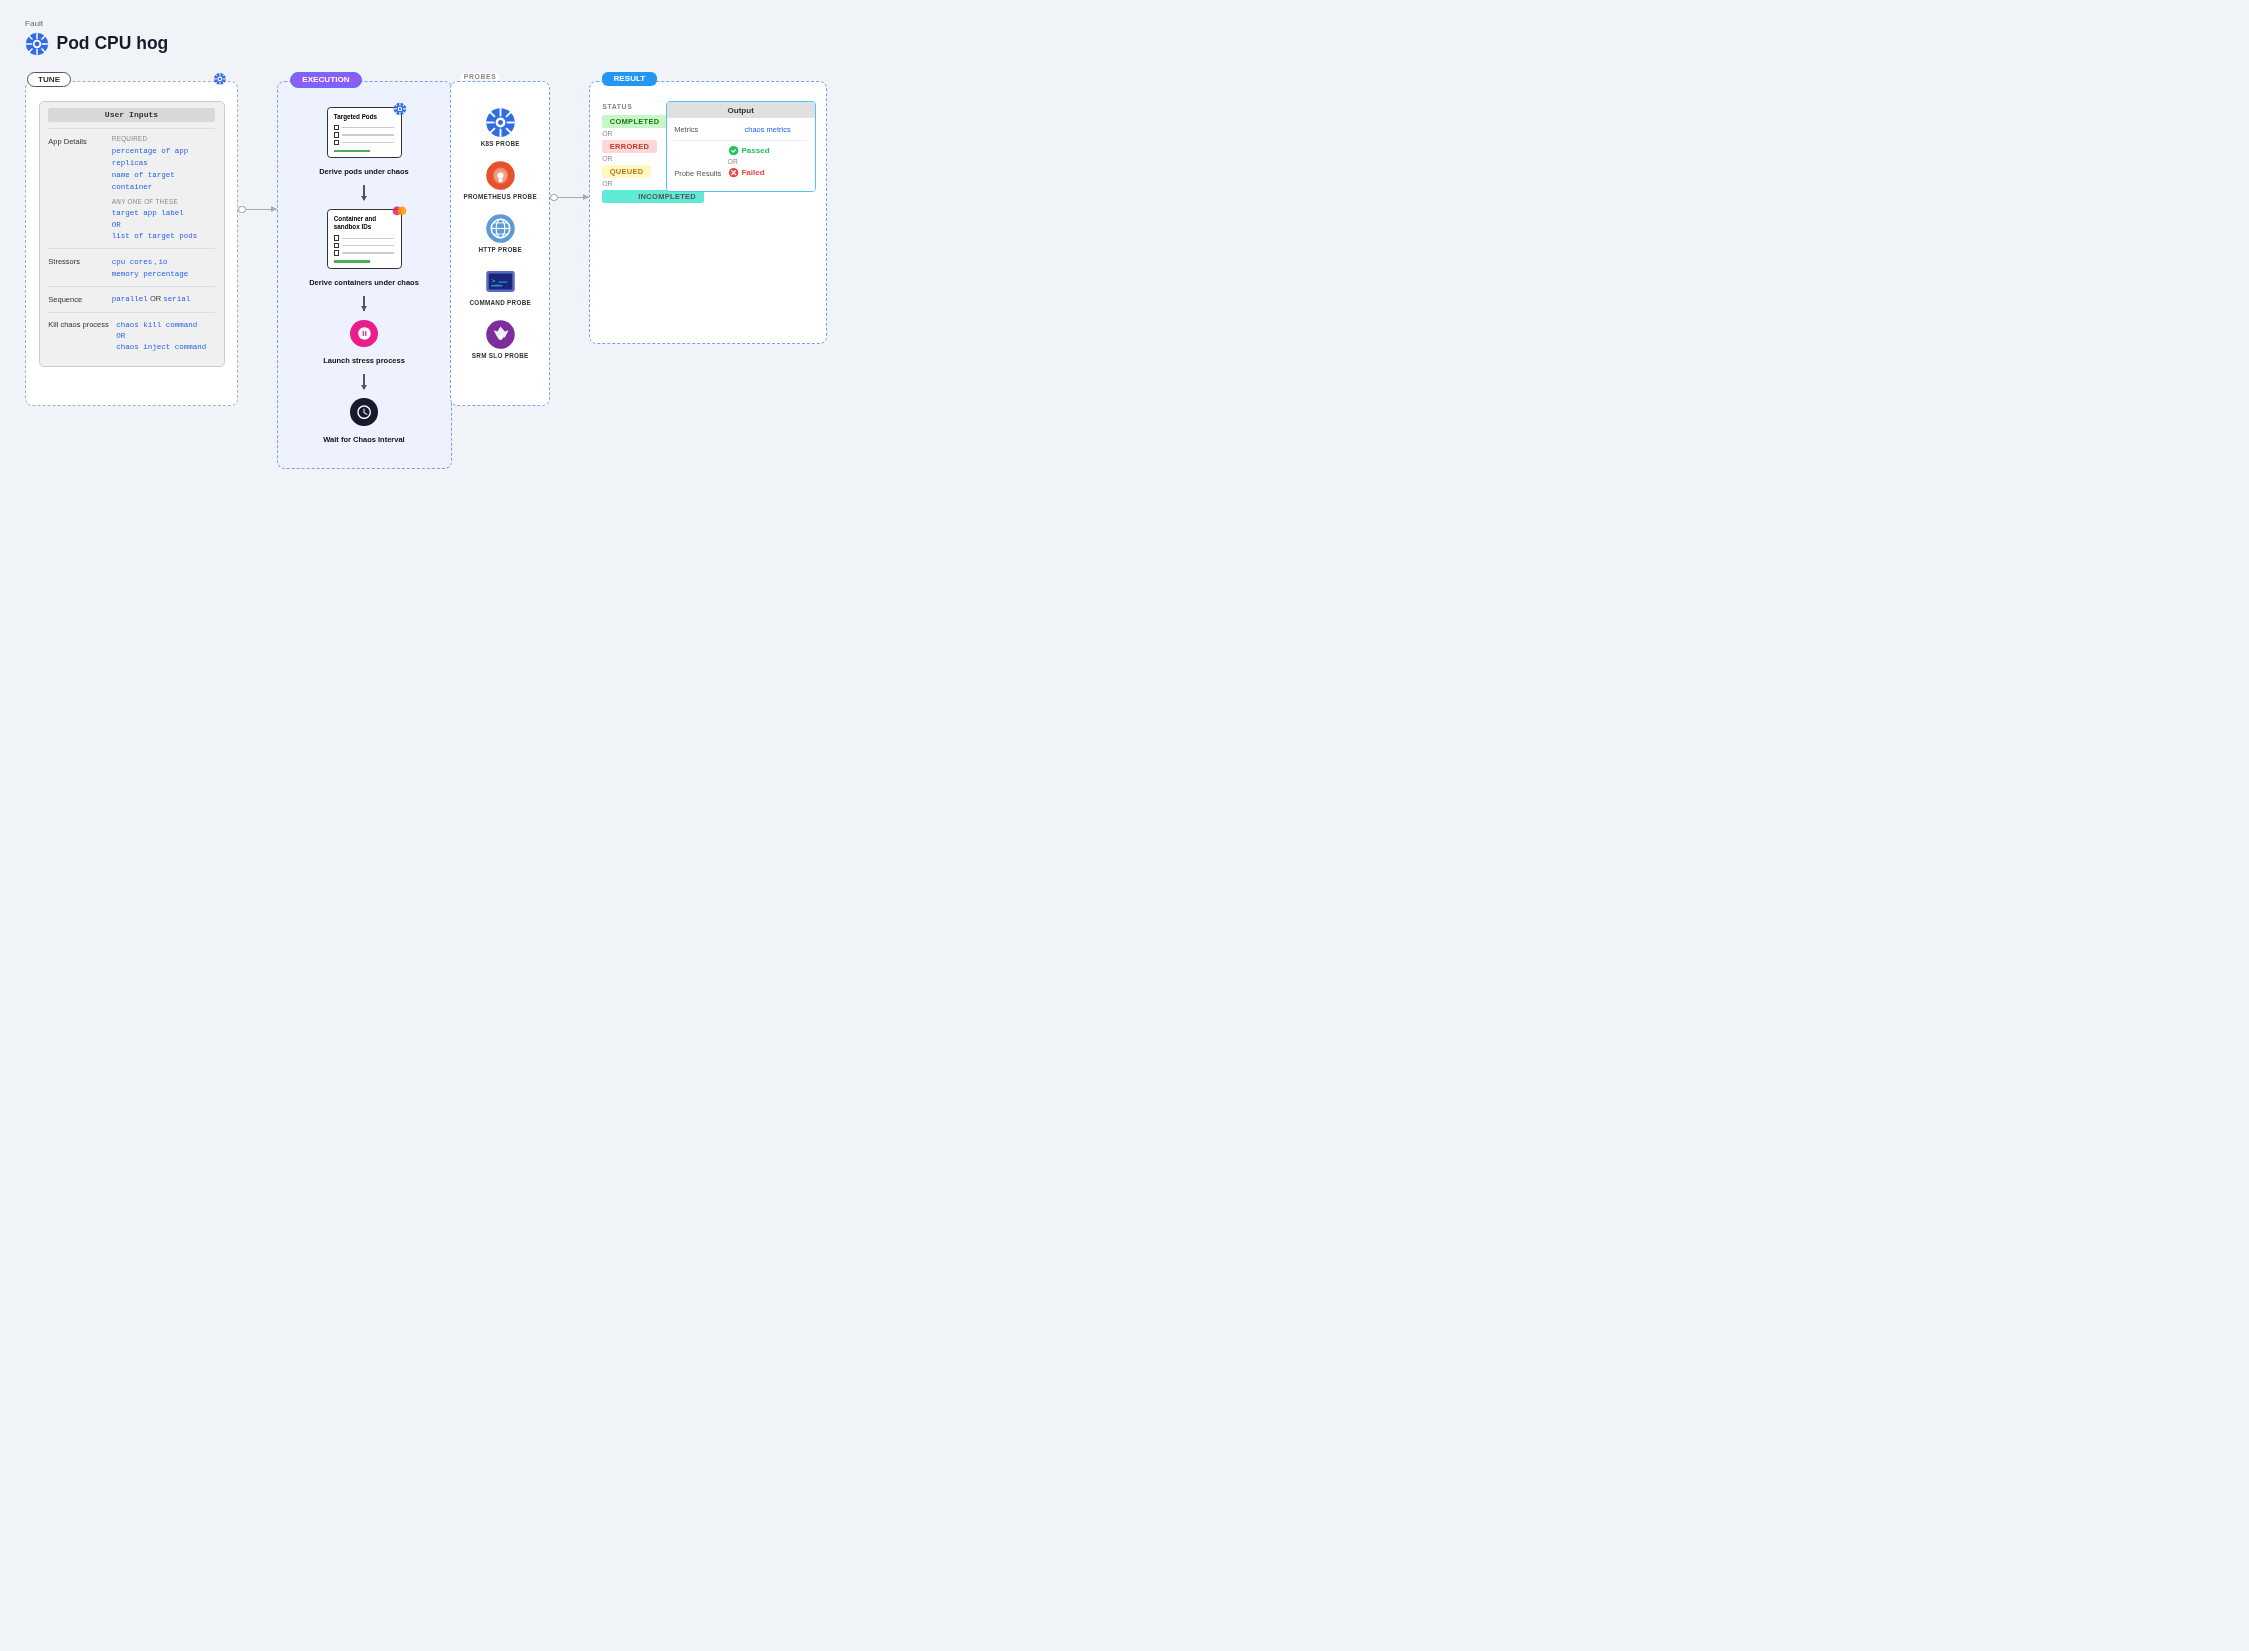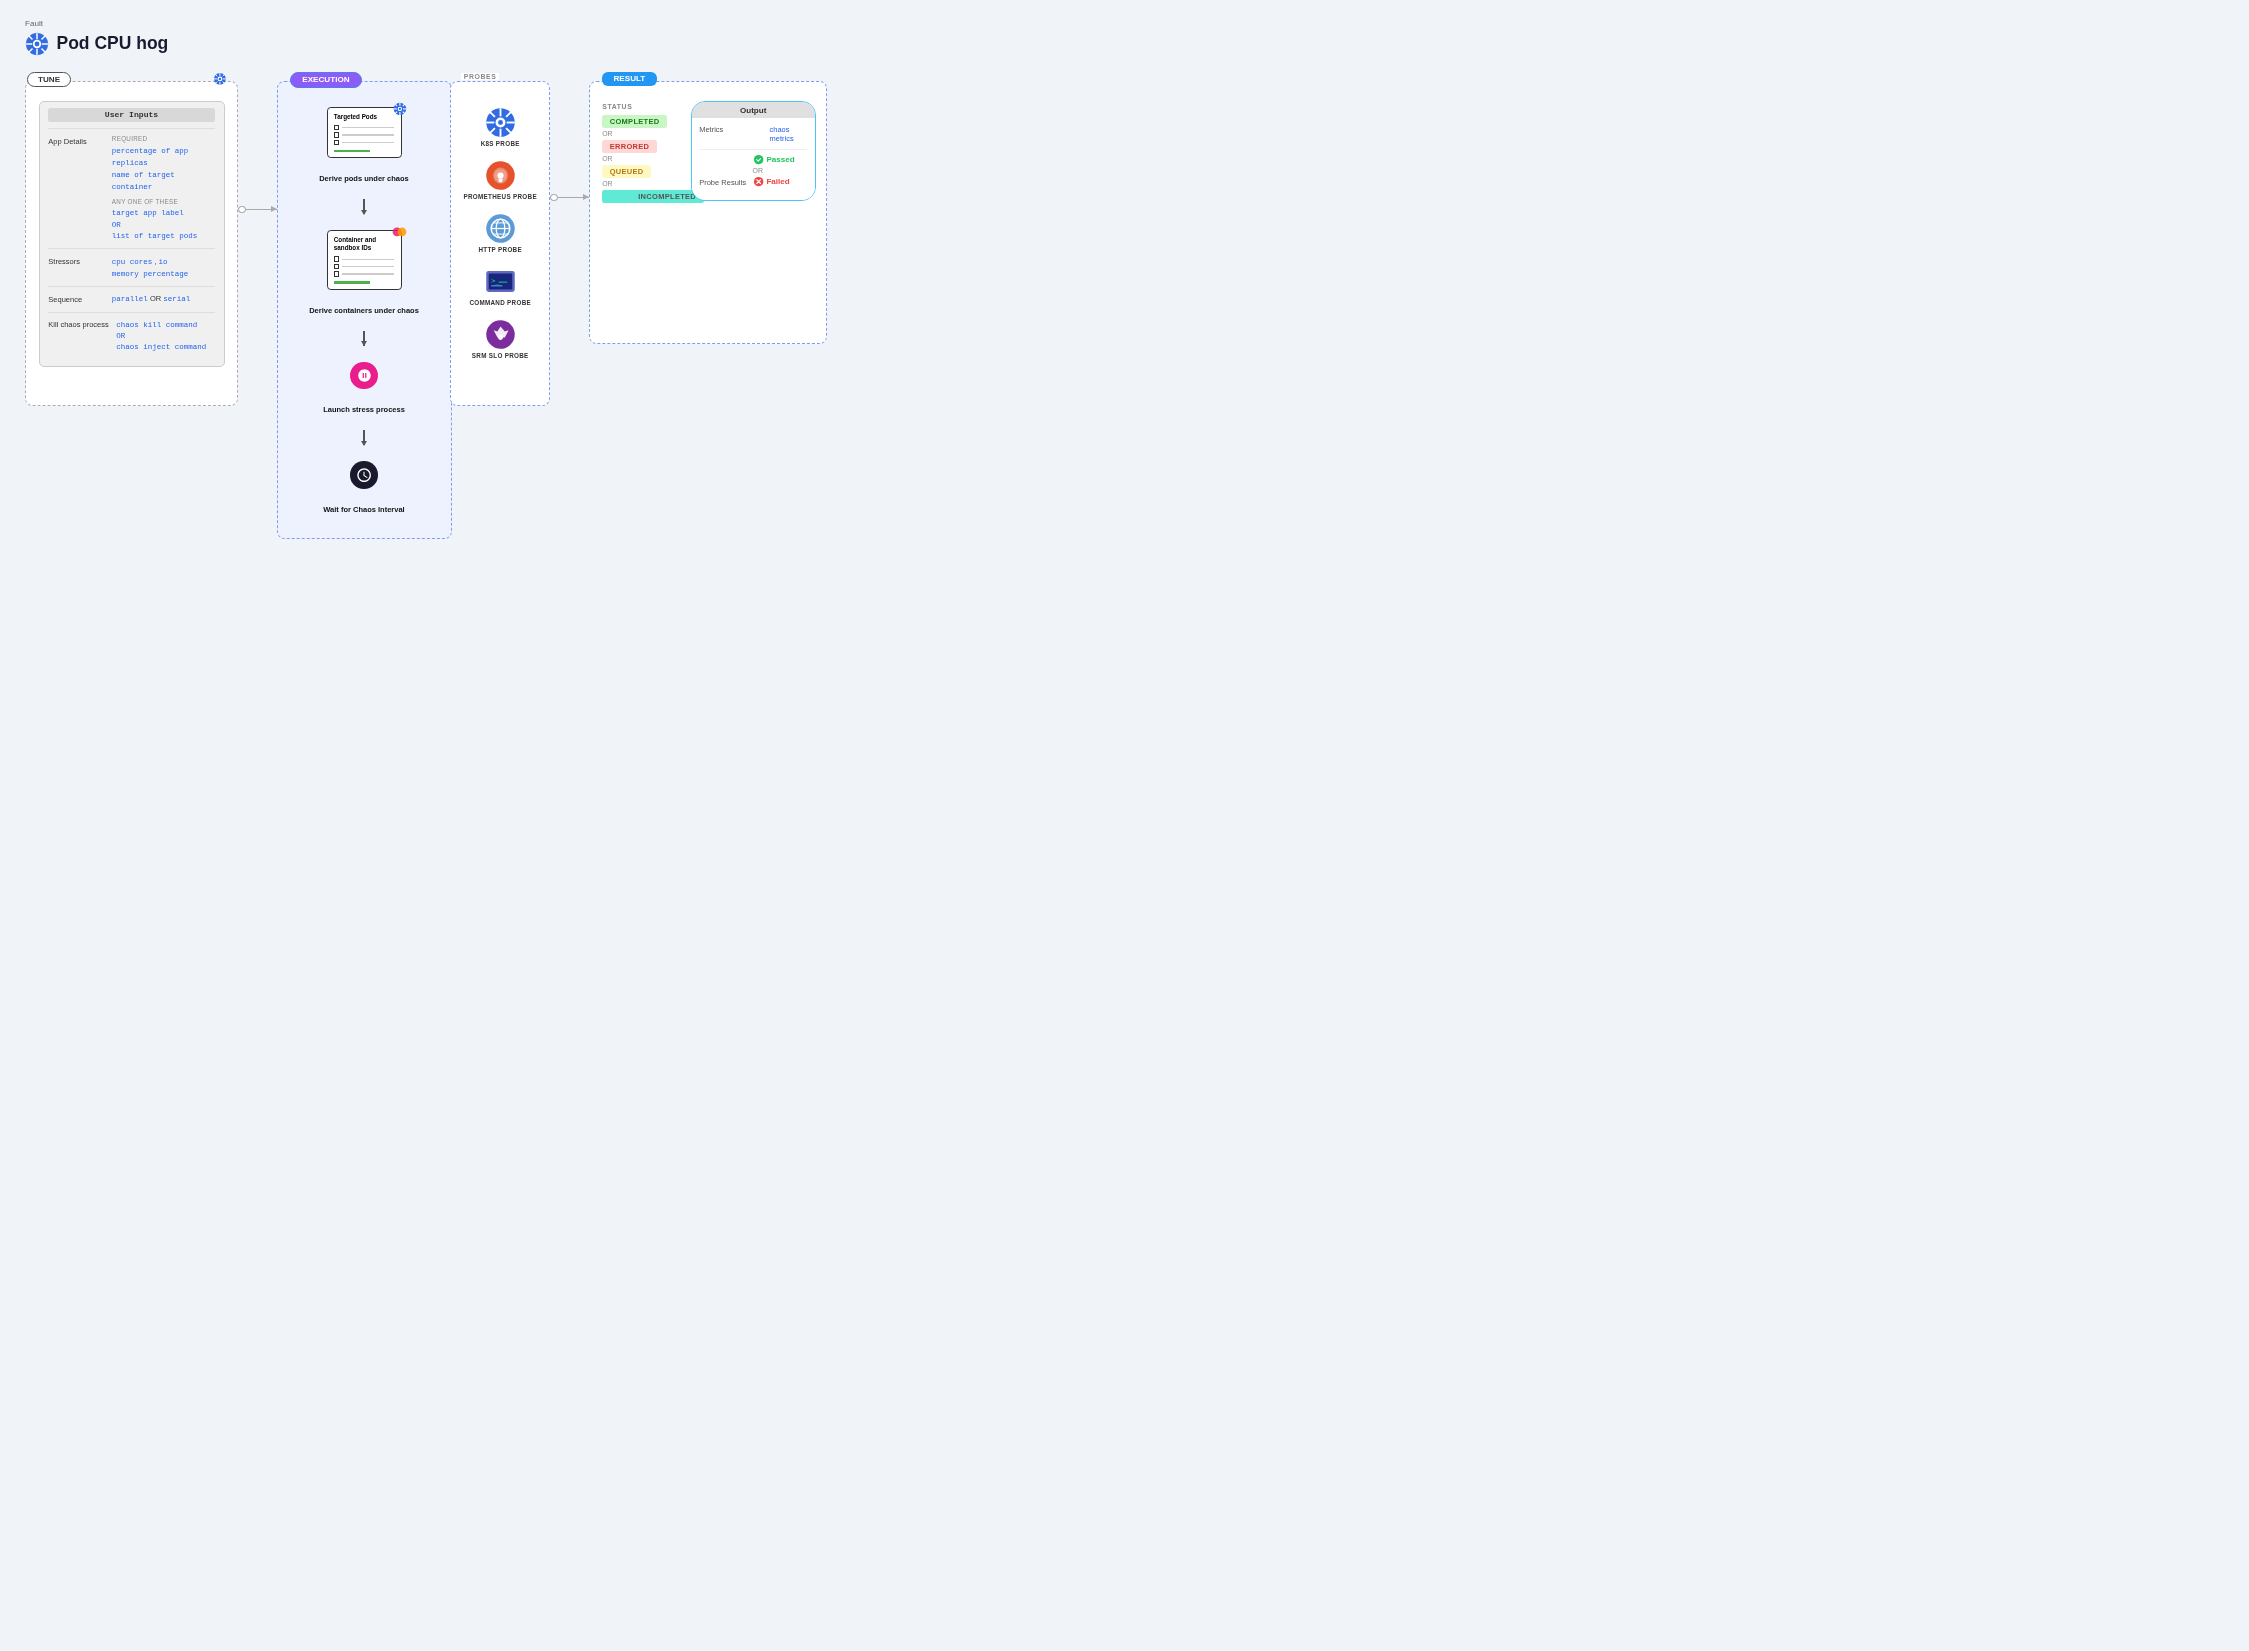--- a/index.html
+++ b/index.html
@@ -143,21 +143,21 @@
       padding: 2.5px 11.3px;
       font-size: 8.1px;
       font-weight: 700;
       color: white;
       border: 1.3px solid #4f7ef0;
     }
     .exec-steps {
       display: flex;
       flex-direction: column;
       align-items: center;
-      gap: 11px;
+      gap: 4px;
       padding-top: 12.5px;
     }
     .step-card {
       background: white;
       border: 0.9px solid #333;
       border-radius: 3.8px;
       width: 75px;
       padding: 5px 6.3px;
       position: relative;
       font-size: 6.3px;
@@ -303,23 +303,23 @@
     .status-incompleted { background: #5eead4; color: #555; padding-left: 36px; }
     .or-small {
       font-size: 6.9px;
       color: #888;
       margin: 2.5px 0;
     }
     .output-box {
       position: absolute;
       top: 19px;
       right: 10px;
-      width: 125px;
+      width: 150px;
       border: 1.3px solid #4fc3f7;
-      border-radius: 14px;
+      border-radius: 4px;
       overflow: hidden;
     }
     .output-title {
       background: #e0e0e0;
       text-align: center;
       padding: 3.8px;
       font-size: 8.1px;
       font-weight: 600;
       color: #333;
     }

